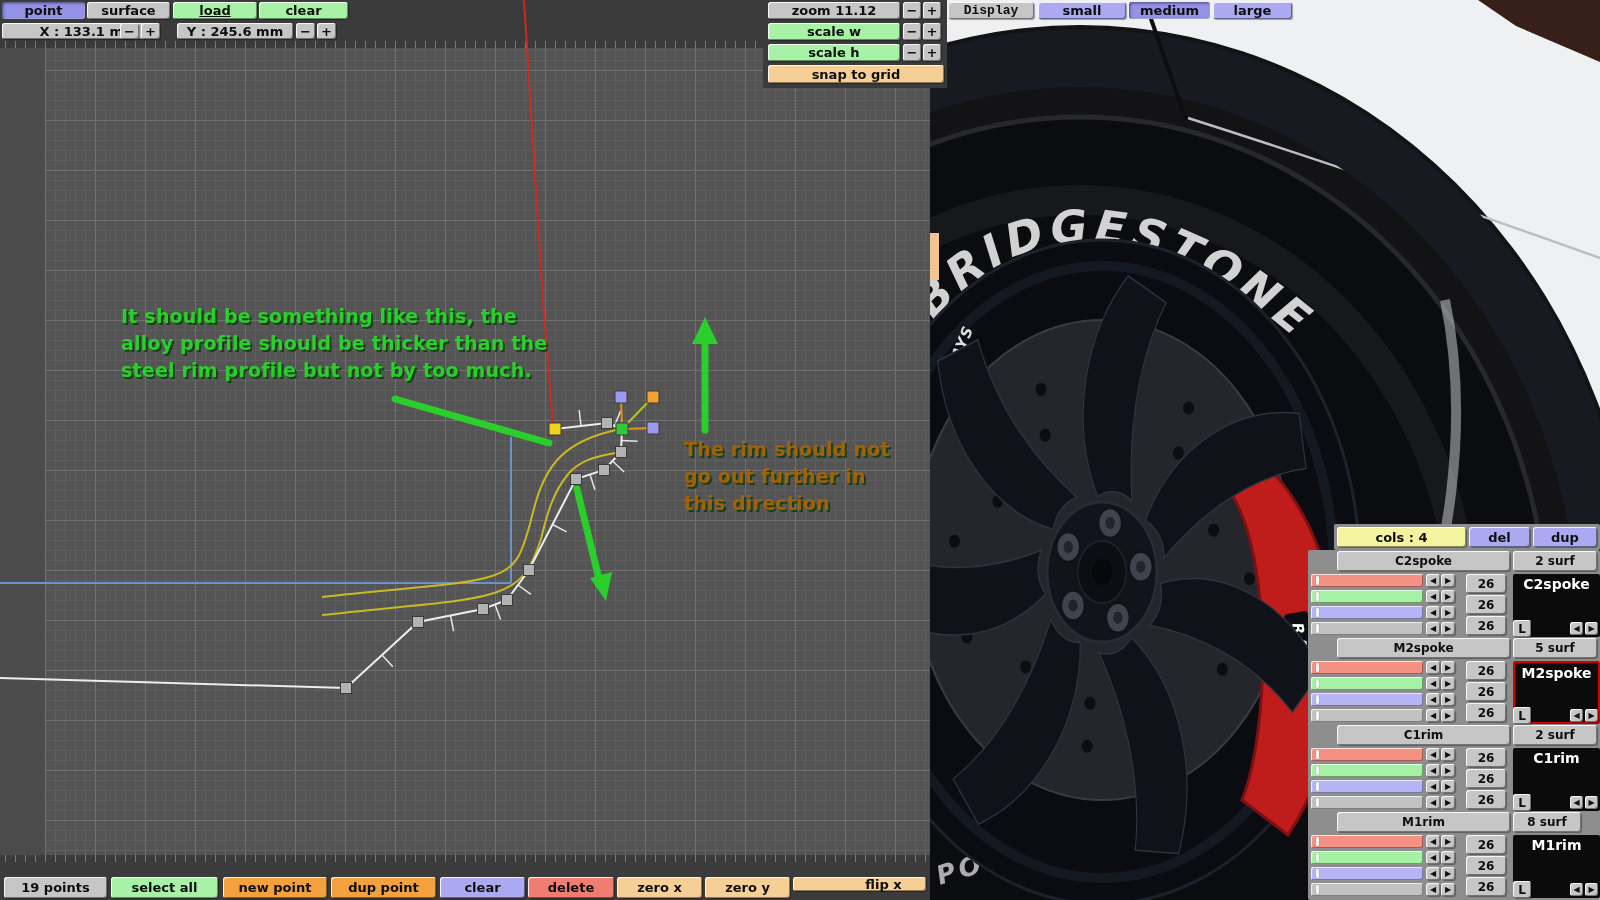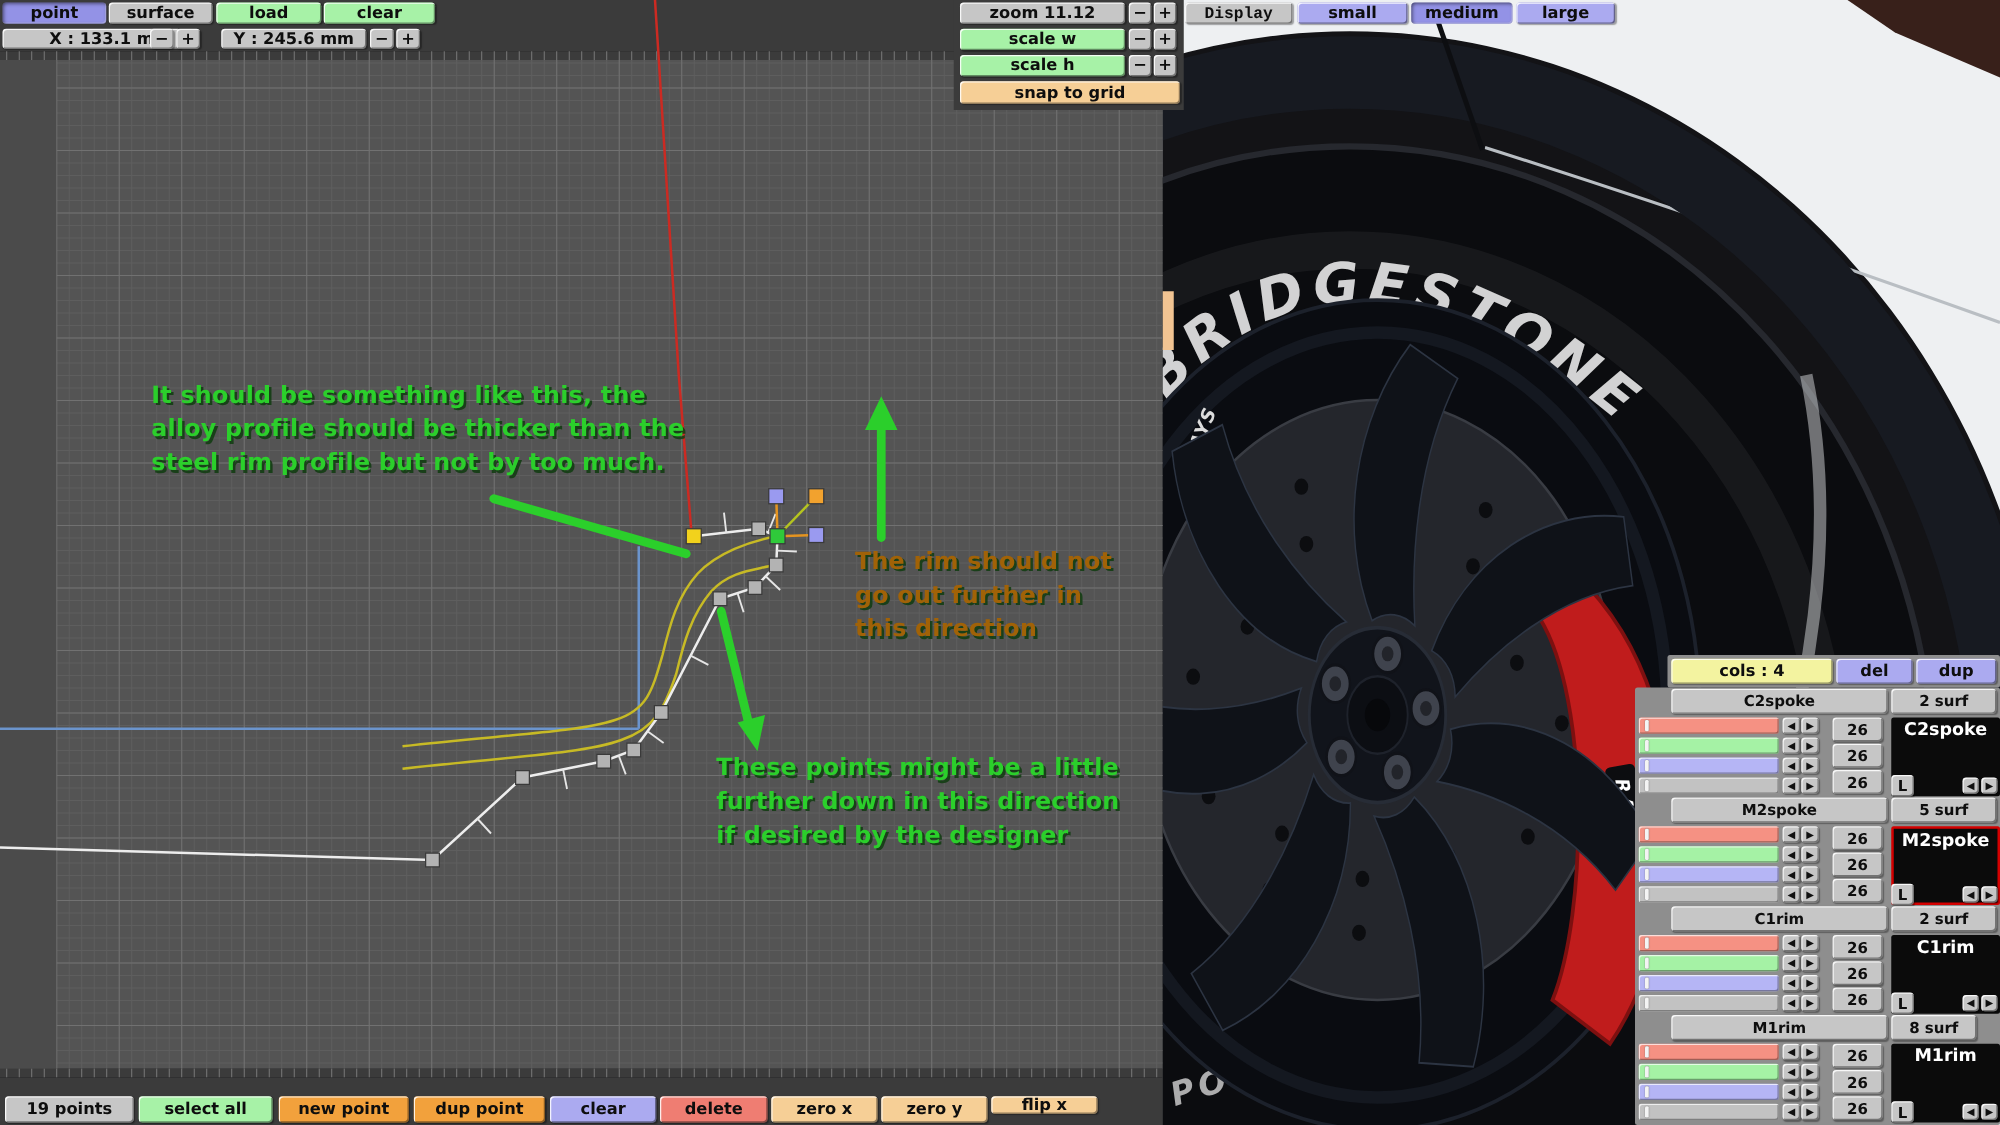--- a/index.html
+++ b/index.html
@@ -188,29 +188,24 @@
   <div class="note" id="note1" style="left: 121px; top: 303px; color: rgb(43, 207, 43);">
     <div>It should be something like this, the</div>
     <div>alloy profile should be thicker than the</div>
     <div>steel rim profile but not by too much.</div>
   </div>
   <div class="note" id="note2" style="left: 684px; top: 436px; color: #a16207;">
     <div>The rim should not</div>
     <div>go out further in</div>
     <div>this direction</div>
   </div>
-  <div class="note" id="note3" style="left: 573px; top: 601px; color: rgb(43, 207, 43);">
-    <div>These points might be a little</div>
-    <div>further down in this direction</div>
-    <div>if desired by the designer</div>
-  </div>
 
   <div class="bev purple-sel pressed" style="left:2px;top:2px;width:83px;height:17px;">point</div>
   <div class="bev gray" style="left:87px;top:2px;width:83px;height:17px;">surface</div>
-  <div class="bev green" style="left:173px;top:2px;width:84px;height:17px;">load</div>
+  <div class="bev green" style="left:173px;top:2px;width:84px;height:17px;text-decoration:underline;">load</div>
   <div class="bev green" style="left:259px;top:2px;width:89px;height:17px;">clear</div>
   <div class="bev gray" style="left:2px;top:23px;width:114px;height:16px;padding-left:29px;">X : 133.1 mm</div>
   <div class="bev gray" style="left:120px;top:23px;width:19px;height:16px;">−</div>
   <div class="bev gray" style="left:141px;top:23px;width:19px;height:16px;">+</div>
   <div class="bev gray" style="left:177px;top:23px;width:116px;height:16px;">Y : 245.6 mm</div>
   <div class="bev gray" style="left:296px;top:23px;width:19px;height:16px;">−</div>
   <div class="bev gray" style="left:317px;top:23px;width:19px;height:16px;">+</div>
 
   <div class="bev gray" style="left:768px;top:2px;width:132px;height:17px;">zoom 11.12</div>
   <div class="bev gray" style="left:903px;top:2px;width:18px;height:17px;">−</div>
@@ -229,21 +224,21 @@
   <div class="bev purple" style="left:1213px;top:2px;width:79px;height:17px;">large</div>
 
   <div class="bev gray" style="left:4px;top:877px;width:103px;height:21px;">19 points</div>
   <div class="bev green" style="left:111px;top:877px;width:107px;height:21px;">select all</div>
   <div class="bev orange" style="left:223px;top:877px;width:104px;height:21px;">new point</div>
   <div class="bev orange" style="left:331px;top:877px;width:105px;height:21px;">dup point</div>
   <div class="bev purple" style="left:440px;top:877px;width:85px;height:21px;">clear</div>
   <div class="bev red" style="left:528px;top:877px;width:86px;height:21px;">delete</div>
   <div class="bev peach" style="left:617px;top:877px;width:85px;height:21px;">zero x</div>
   <div class="bev peach" style="left:705px;top:877px;width:85px;height:21px;">zero y</div>
-  <div class="bev peach" style="left:793px;top:877px;width:85px;height:14px;">flip x</div>
+  <div class="bev peach" style="left:793px;top:877px;width:85px;height:14px;padding-left:48px;">flip x</div>
 
   <div id="surface-panel">
     <div class="panel-bg" style="left:26px;top:0;width:266px;height:26px;"></div>
     <div class="panel-bg" style="left:0;top:26px;width:292px;height:350px;"></div>
     <div class="bev yellow" style="left:29px;top:3px;width:129px;height:20px;">cols : 4</div>
     <div class="bev purple" style="left:161px;top:3px;width:61px;height:20px;">del</div>
     <div class="bev purple" style="left:225px;top:3px;width:64px;height:20px;">dup</div>
     <div id="surface-sections">
         <div class="bev gray small-f" style="left: 29px; top: 27px; width: 173px; height: 20px;">C2spoke</div>
         <div class="bev gray small-f" style="left: 205px; top: 27px; width: 84px; height: 20px;">2 surf</div>

